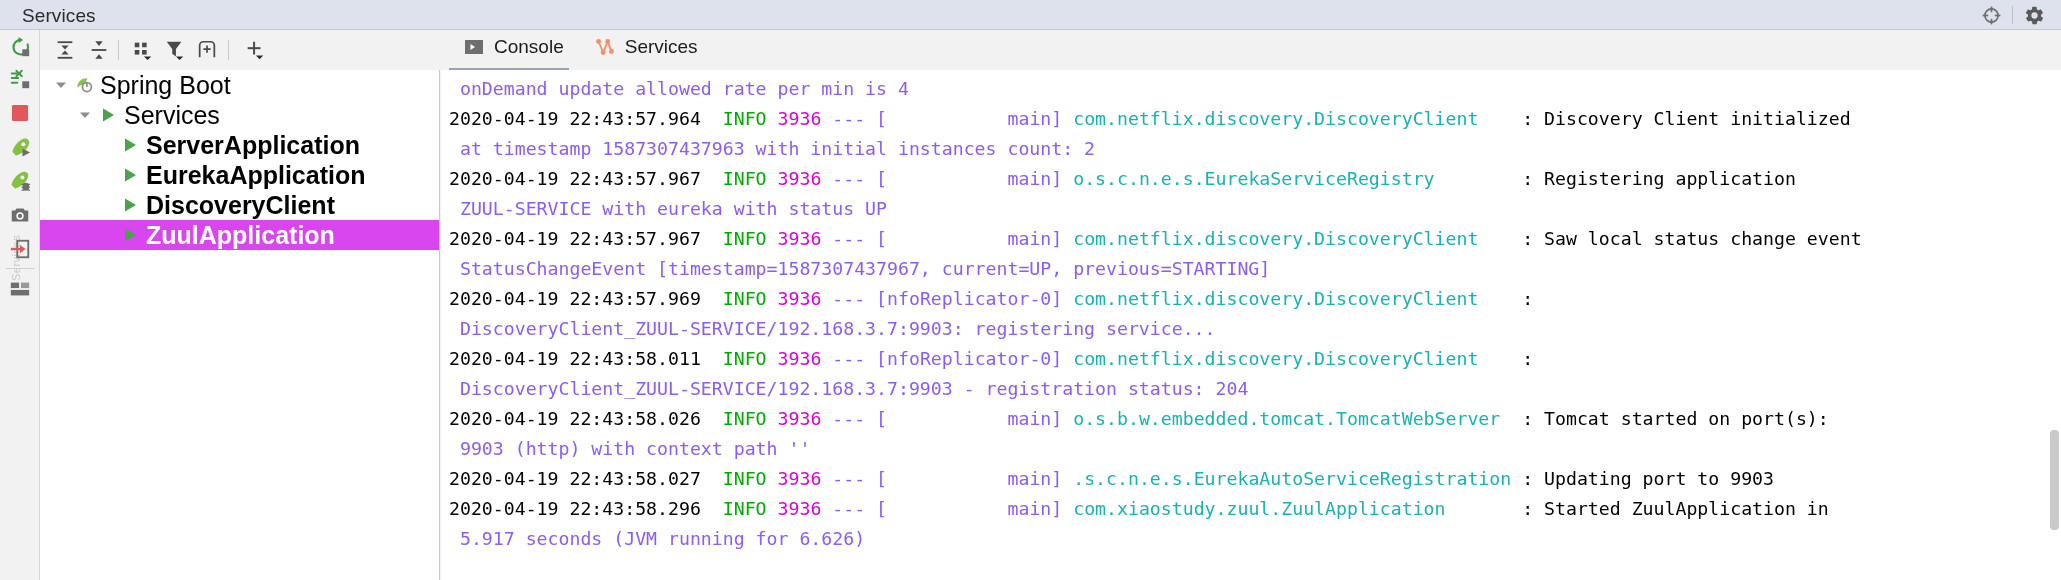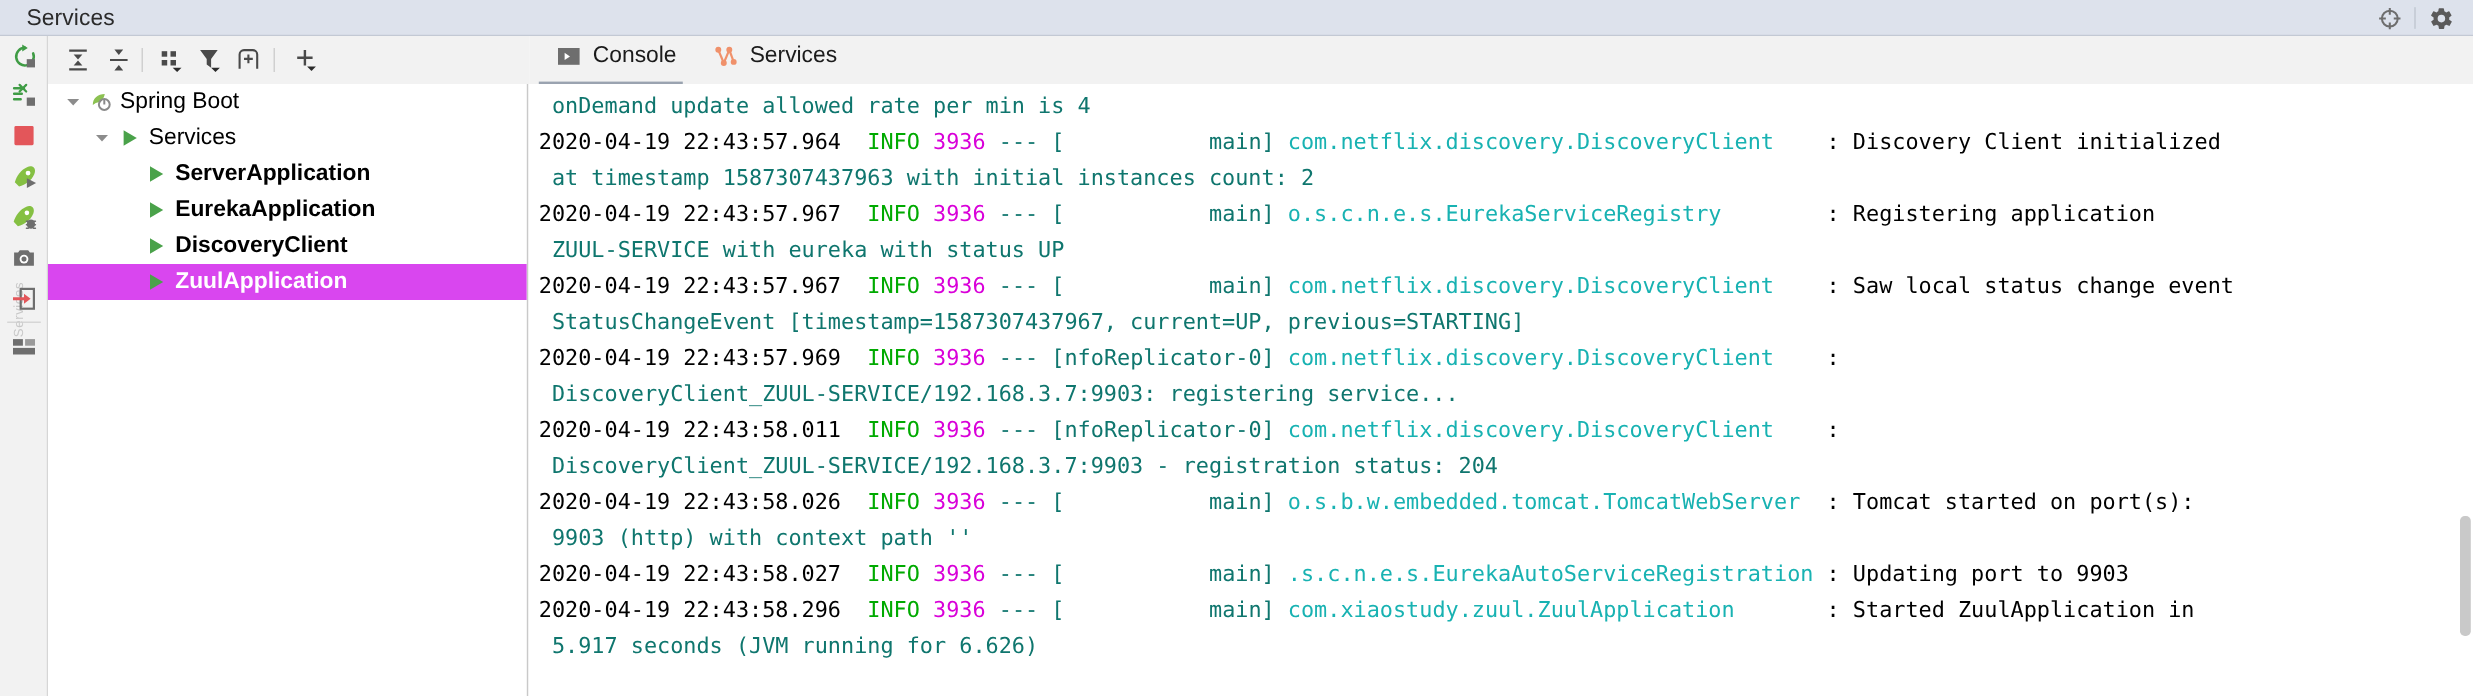--- a/index.html
+++ b/index.html
@@ -142,21 +142,21 @@
     border-right: 1px solid #c9c9c9;
     box-sizing: border-box;
     overflow: hidden;
   }
   .tree-row {
     position: relative;
     height: 30px;
     display: flex;
     align-items: center;
     white-space: nowrap;
-    font-size: 19px;
+    font-size: 25px;
     color: #000000;
   }
   .tree-row.selected {
     background: #d946ef;
     color: #ffffff;
   }
   .tree-twisty {
     width: 22px;
     display: flex;
     align-items: center;
@@ -222,21 +222,21 @@
     line-height: 30px;
     color: #000000;
     padding: 4px 0 0 8px;
     box-sizing: border-box;
     white-space: pre;
   }
   .logline { white-space: pre; }
   .c-ts    { color: #000000; }
   .c-lvl   { color: #00aa00; }
   .c-pid   { color: #d900d9; }
-  .c-plain { color: #0f766e; margin-top: 48px; }
+  .c-plain { color: #8b5cf6; margin-top: 48px; }
   .c-logger{ color: #18b2b2; }
   .c-msg   { color: #000000; }
 
   .scroll-thumb {
     position: absolute;
     right: 2px;
     width: 9px;
     background: #c9c9c9;
     border-radius: 4px;
   }

